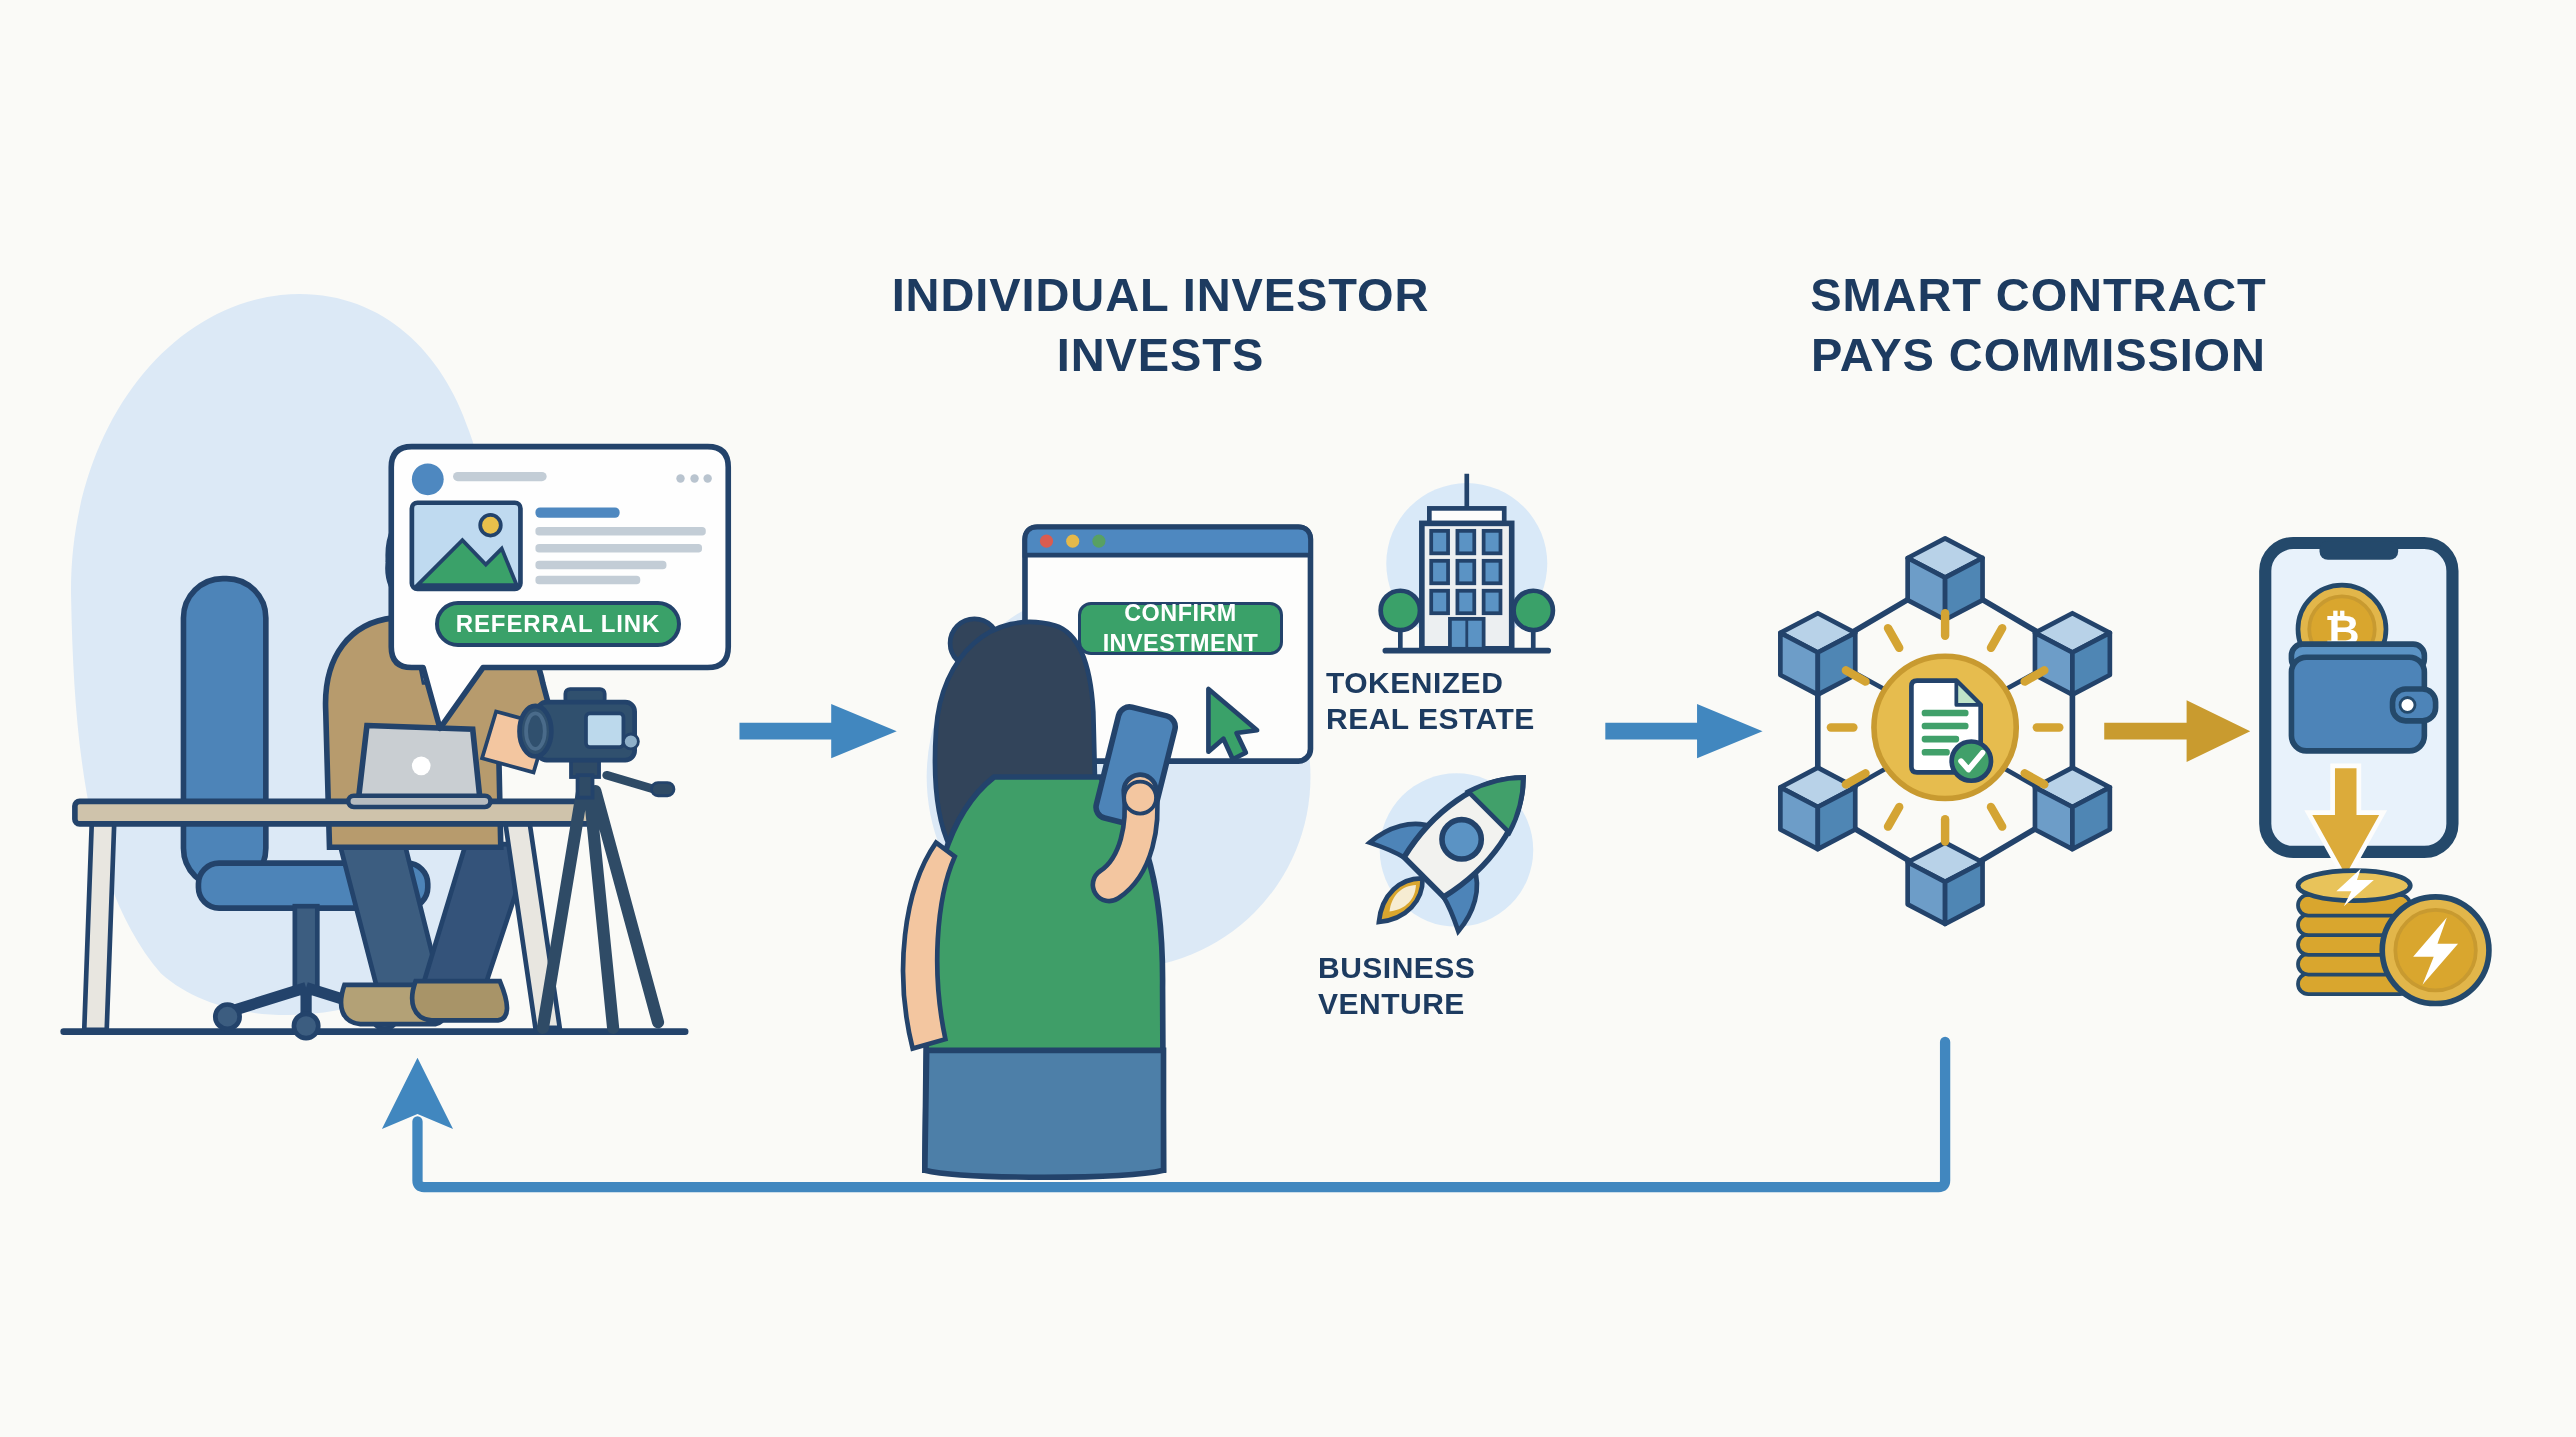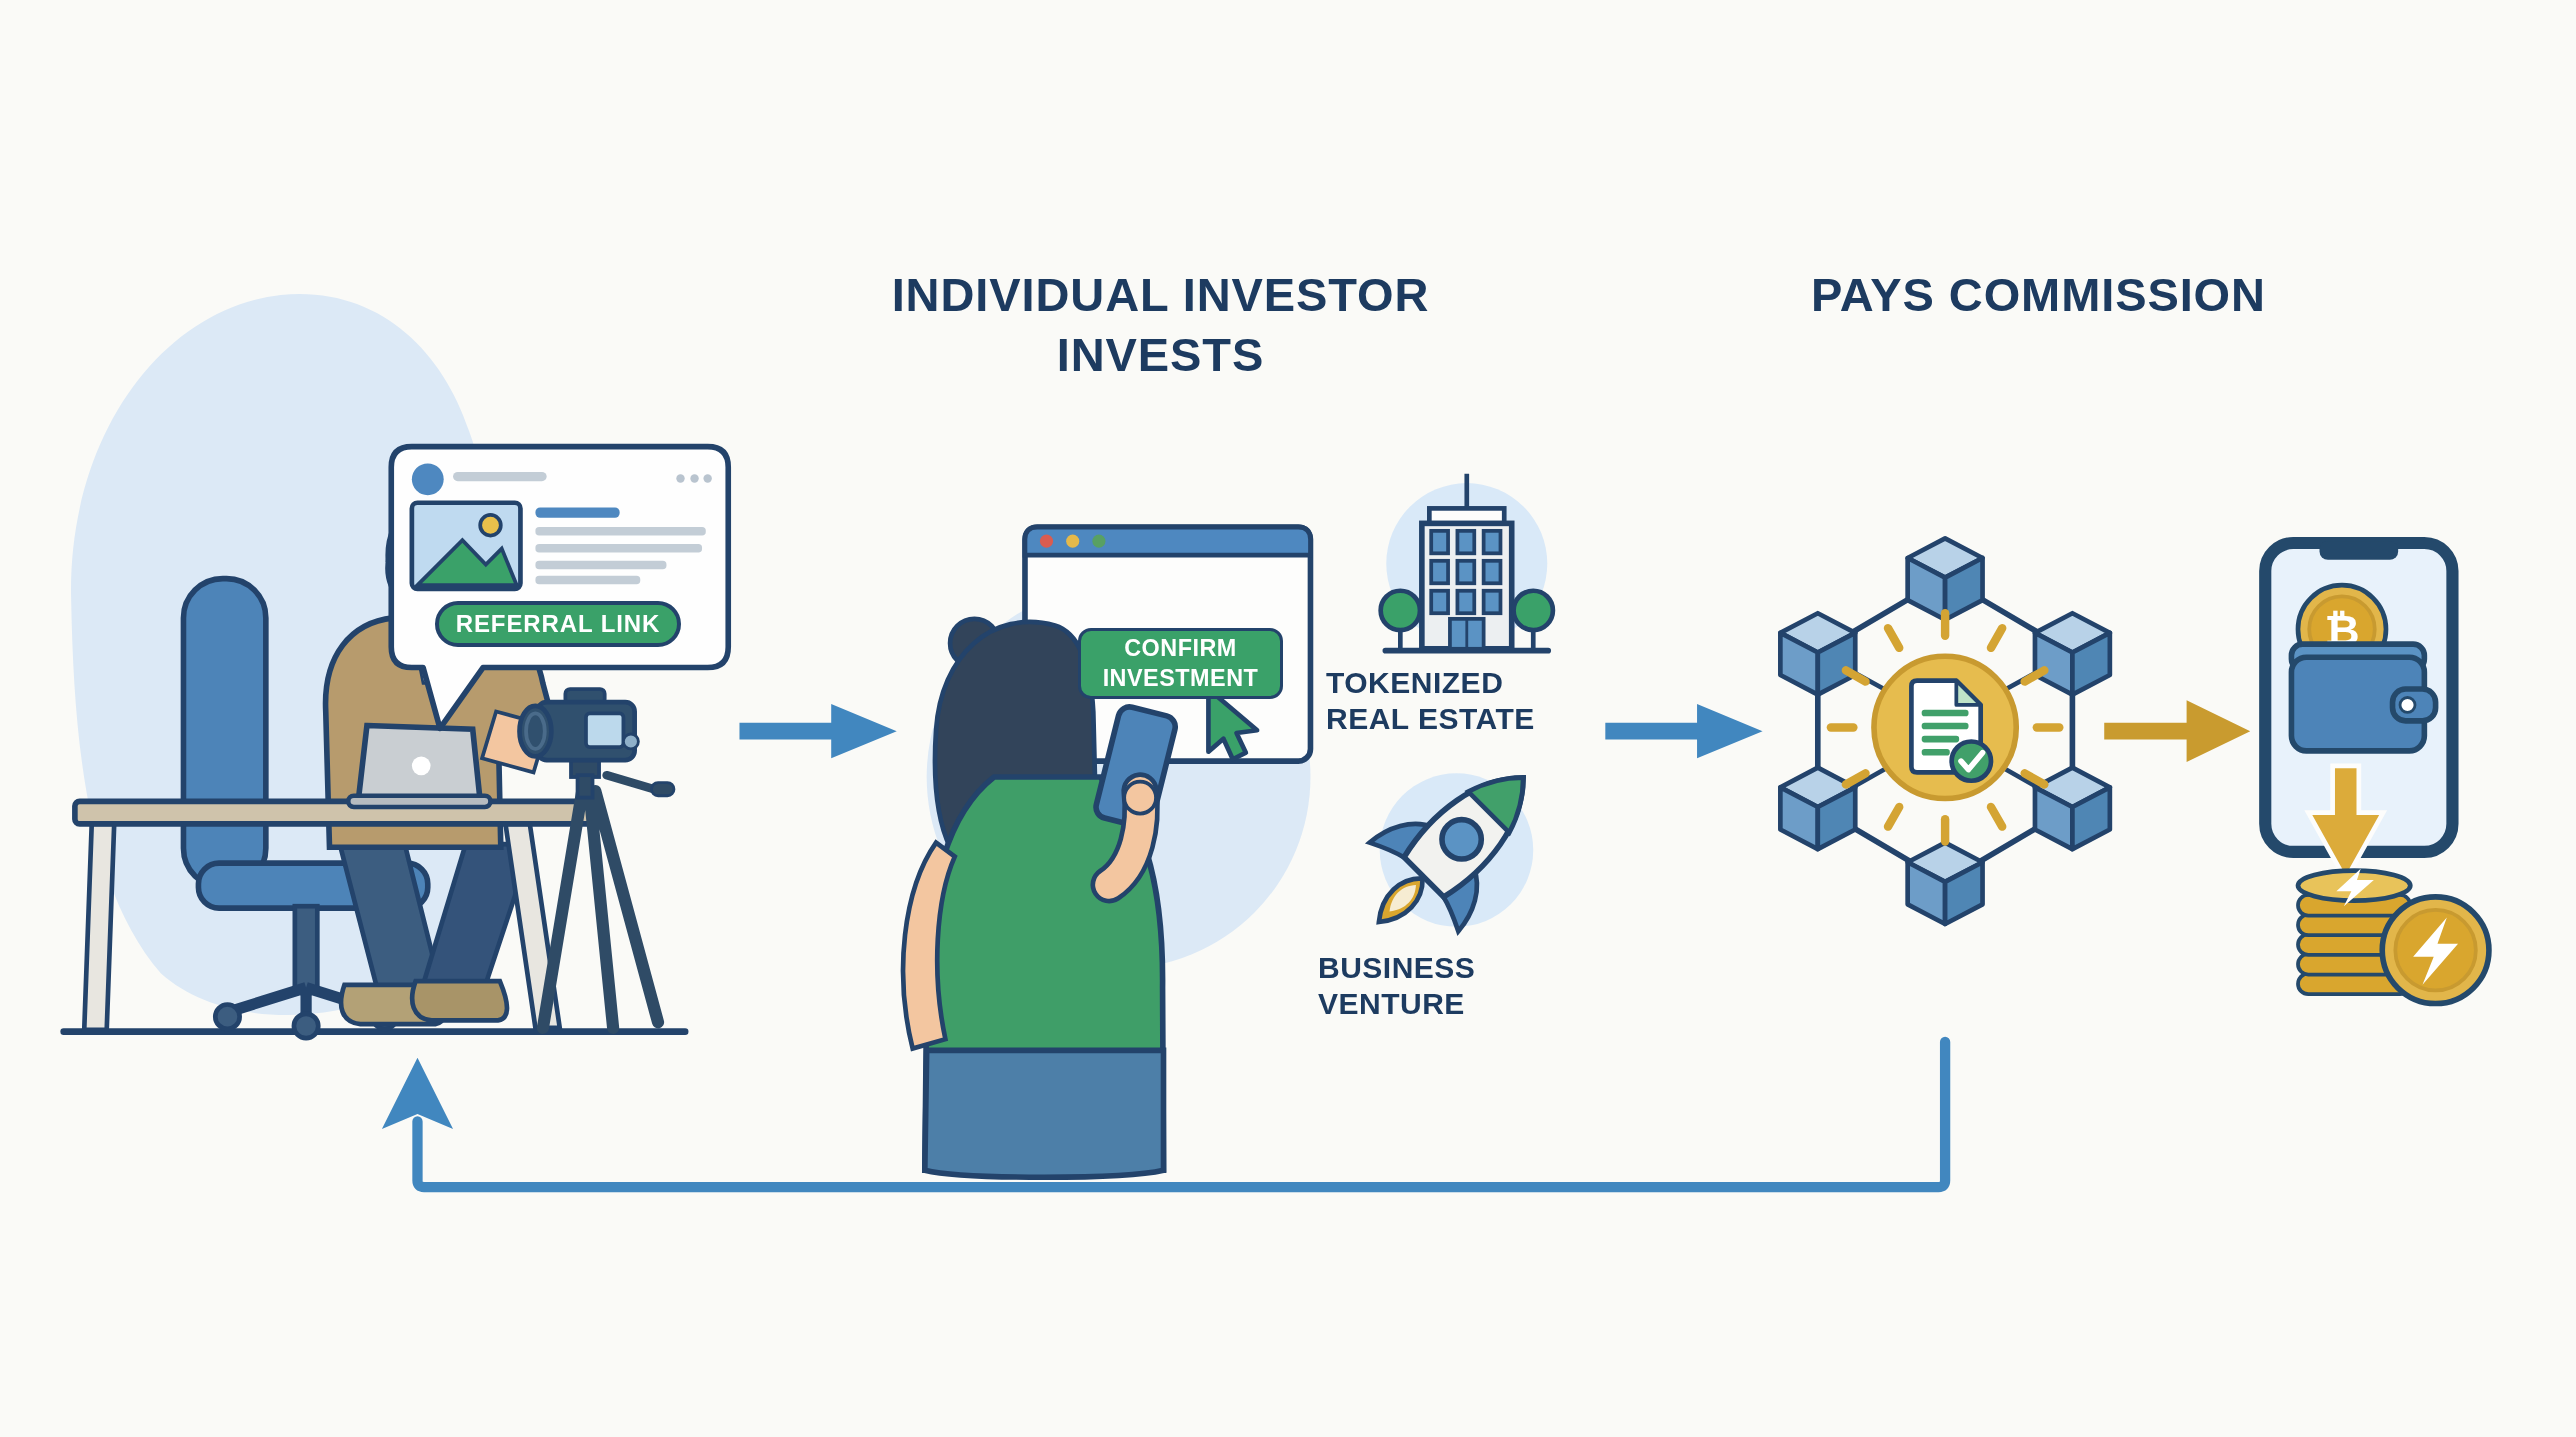--- a/index.html
+++ b/index.html
@@ -7,24 +7,24 @@
   #canvas{position:relative;width:2576px;height:1438px;overflow:hidden;background:#fafaf7;}
   #art{position:absolute;left:0;top:0;}
   .title{position:absolute;width:655px;text-align:center;color:#1d3b60;font-weight:bold;
          font-size:47px;line-height:1.28;letter-spacing:0.9px;white-space:nowrap;}
   .label{position:absolute;width:281px;text-align:left;color:#1d3b60;font-weight:bold;
          font-size:30px;line-height:1.2;letter-spacing:0.5px;white-space:nowrap;}
   .pill-button{position:absolute;left:435px;top:601px;width:246px;height:46px;
          background:#3aa169;border:4.7px solid #23436b;border-radius:25px;box-sizing:border-box;
          color:#ffffff;font-weight:bold;font-size:24px;letter-spacing:0.9px;
          display:flex;align-items:center;justify-content:center;white-space:nowrap;}
-  .confirm-button{position:absolute;left:1078px;top:602px;width:205px;height:71px;
+  .confirm-button{position:absolute;left:1078px;top:602px;width:205px;height:53px;
          background:#3aa169;border:3.7px solid #23436b;border-radius:13px;box-sizing:border-box;
          color:#ffffff;font-weight:bold;font-size:23.4px;line-height:1.25;letter-spacing:0.5px;
-         display:flex;flex-direction:column;align-items:center;justify-content:center;text-align:center;margin-top:26px;}
+         display:flex;flex-direction:column;align-items:center;justify-content:center;text-align:center;}
 </style>
 </head>
 <body>
 
 <div id="canvas">
 
 <svg id="art" width="2576" height="1438" viewBox="0 0 2752 1536" xmlns="http://www.w3.org/2000/svg">
 
   <g>
     <path d="M 300 315 C 170 330 72 470 76 640 C 79 800 95 950 172 1040 C 252 1112 425 1092 482 1010
@@ -277,20 +277,21 @@
   </g>
 </svg>
 
 <div class="title" style="left:84px;top:265px;">
 </div>
 <div class="title" style="left:833px;top:265px;">
   <div>INDIVIDUAL INVESTOR</div>
   <div>INVESTS</div>
 </div>
 <div class="title" style="left:1711px;top:265px;">
+  <div>SMART CONTRACT</div>
   <div>PAYS COMMISSION</div>
 </div>
 
 <div class="pill-button">REFERRAL LINK</div>
 
 <div class="confirm-button">
   <div>CONFIRM</div>
   <div>INVESTMENT</div>
 </div>
 

